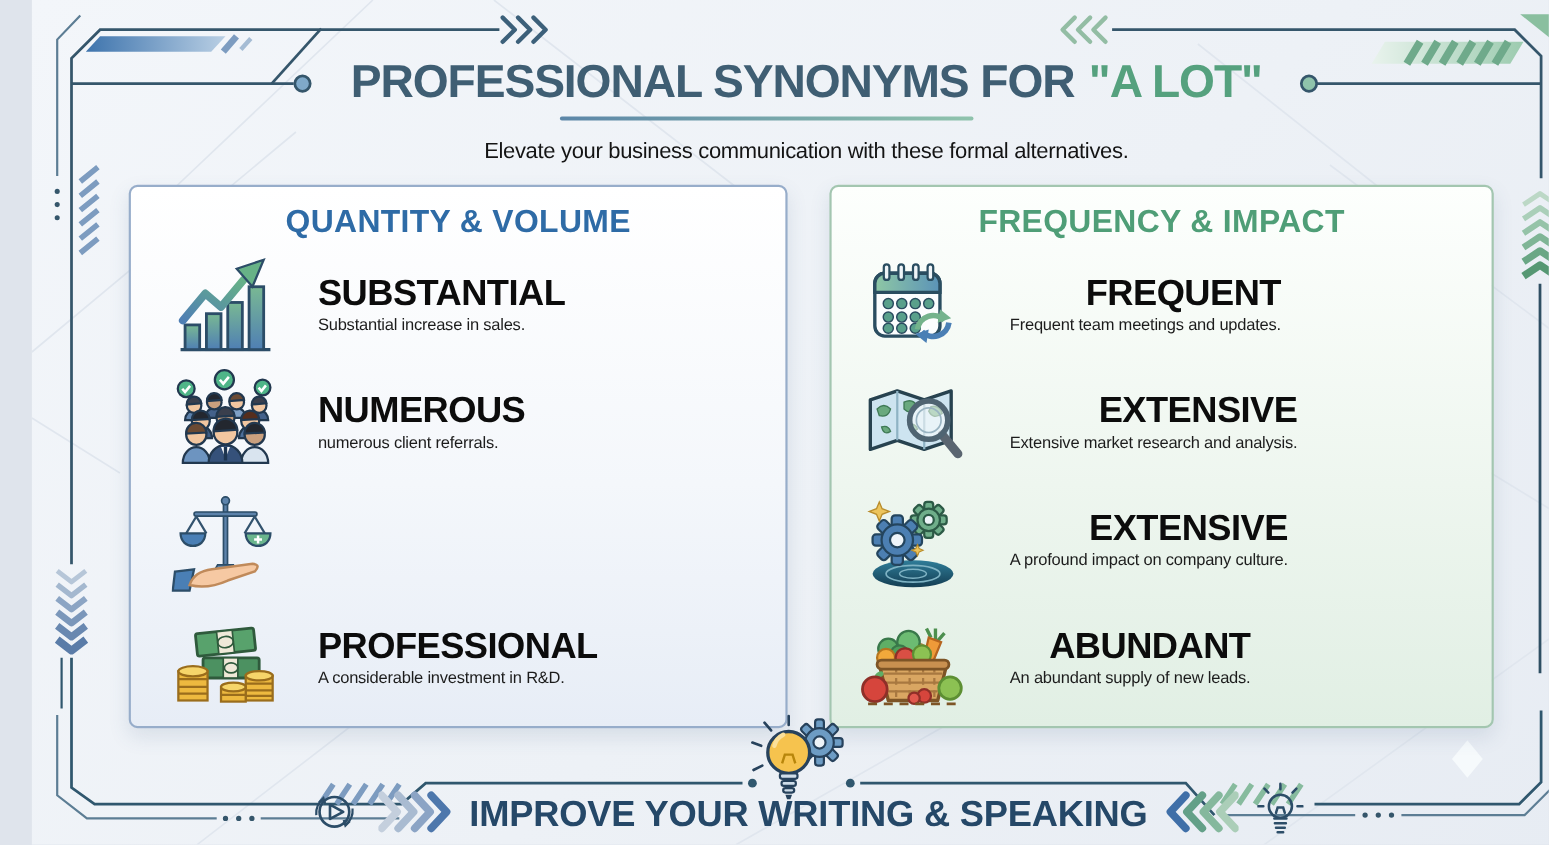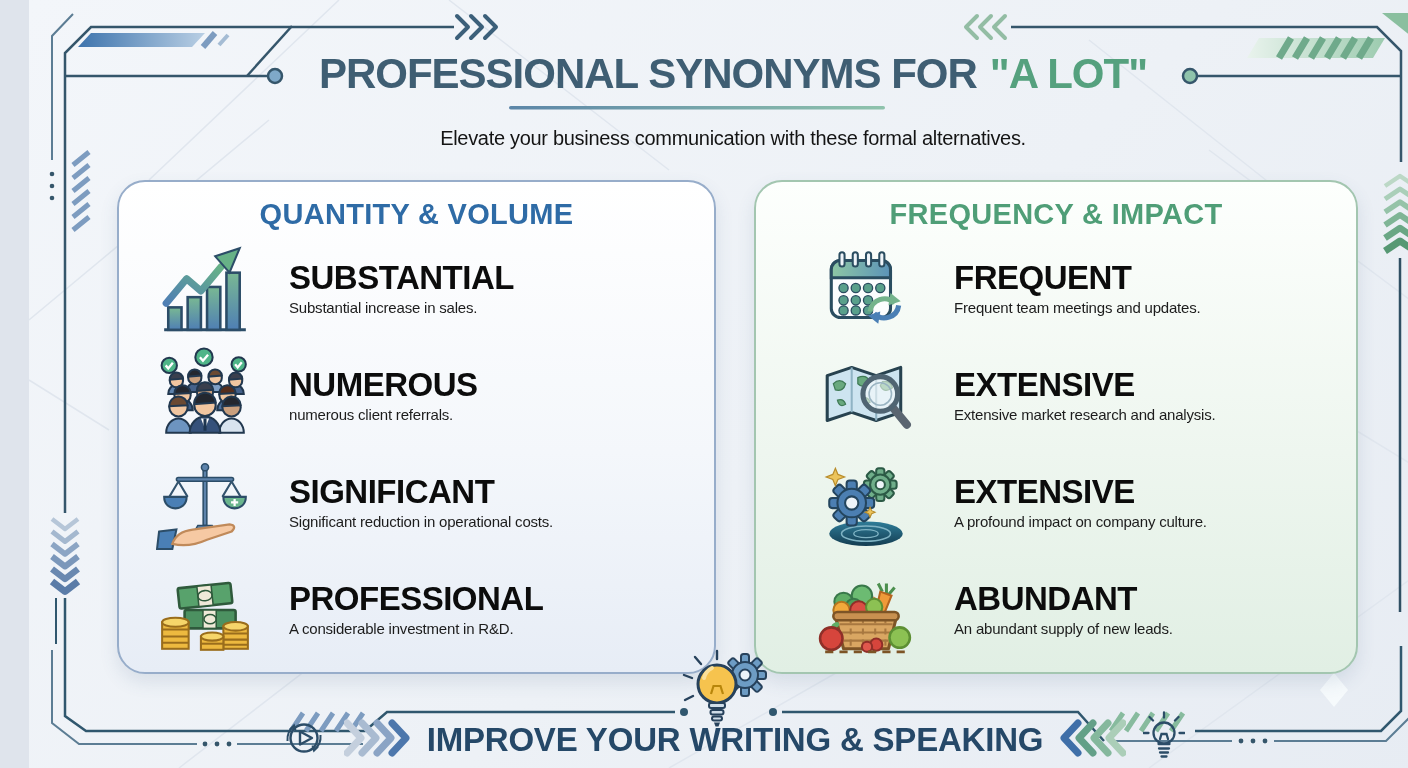--- a/index.html
+++ b/index.html
@@ -7,32 +7,32 @@
     background:linear-gradient(135deg,#f3f6fa 0%,#edf1f6 55%,#e7ecf3 100%);
     font-family:"Liberation Sans","DejaVu Sans",sans-serif;margin-left:29px;}
   .deco{position:absolute;left:0;top:0;z-index:0;pointer-events:none;}
 
   .title-row{position:absolute;top:50px;left:0;width:100%;display:flex;justify-content:center;gap:13px;z-index:2;}
   .title-main{font-size:42px;font-weight:800;letter-spacing:-1px;color:#3f5e73;}
   .title-accent{font-size:42px;font-weight:800;letter-spacing:-1px;color:#55a17e;}
   .subtitle{position:absolute;top:127px;left:0;width:100%;text-align:center;
     font-size:20px;font-weight:500;letter-spacing:-0.3px;color:#141414;z-index:2;}
 
-  .card{position:absolute;top:180px;height:490px;border-radius:28px;z-index:1;
+  .card{position:absolute;top:168px;height:490px;border-radius:8px;z-index:1;
     box-shadow:0 8px 18px rgba(62,92,130,.13);}
   .card-left{left:88px;width:595px;border:2px solid #97adca;
     background:linear-gradient(180deg,#ffffff 0%,#f4f7fb 55%,#e7edf6 100%);}
   .card-right{left:725px;width:600px;border:2px solid #a3c6b0;
     background:linear-gradient(180deg,#fdfffd 0%,#eef6ef 55%,#e1efe4 100%);}
   .card h2{margin:16px 0 4px;text-align:center;font-size:29px;font-weight:800;letter-spacing:.3px;}
   .card-left h2{color:#2e6ba6;}
   .card-right h2{color:#4f9e77;}
   .item{display:flex;align-items:center;height:107px;}
   .card-left .item{padding-left:32px;gap:30px;}
-  .card-right .item{padding-left:56px;gap:34px;}
+  .card-right .item{padding-left:20px;gap:34px;text-align:right;}
   .icon-box{flex:0 0 108px;height:102px;display:flex;align-items:center;justify-content:center;}
   .term{font-size:33px;font-weight:800;letter-spacing:-0.5px;color:#0c0c0c;line-height:1;}
   .example{margin-top:5px;font-size:15px;letter-spacing:-0.2px;color:#1c1c1c;line-height:1.15;}
 
   .center-bulb{position:absolute;left:650px;top:646px;z-index:3;}
   .footer-band{position:absolute;left:0;top:708px;width:100%;height:64px;z-index:3;
     display:flex;align-items:center;justify-content:center;gap:17px;}
   .footer-text{font-size:33px;font-weight:800;letter-spacing:-0.2px;color:#254868;white-space:nowrap;}
 </style>
 </head>
@@ -252,24 +252,20 @@
           <rect x="20" y="23" width="56" height="3.6" rx="1.8" fill="#5d83ab" stroke="#2c4d68" stroke-width="1.5"></rect>
           <path d="M22,27 L13,42 M22,27 L31,42 M74,27 L65,42 M74,27 L83,42" stroke="#33536e" stroke-width="2" fill="none"></path>
           <path d="M8,42 C8,57 30,57 30,42 Z" fill="#4a7fb5" stroke="#2c4d68" stroke-width="2"></path>
           <path d="M66,42 C66,57 88,57 88,42 Z" fill="#6ab58d" stroke="#2c4d68" stroke-width="2"></path>
           <path d="M77,44 v7 M73.5,47.5 h7" stroke="#ffffff" stroke-width="2.2"></path>
           <polygon points="41,70 55,70 59,77 37,77" fill="#5d83ab" stroke="#2c4d68" stroke-width="1.5"></polygon>
           <polygon points="3,76 20,74 16,93 1,93" fill="#4a7fb5" stroke="#2c4d68" stroke-width="2"></polygon>
           <path d="M16,88 Q20,76 36,74 L72,69 Q80,70 74,76 L50,84 Q32,92 16,88 Z" fill="#f6c9a3" stroke="#c08a5a" stroke-width="2.2"></path>
         </svg>
       </span>
-      <div>
-        <div class="term">SIGNIFICANT</div>
-        <div class="example">Significant reduction in operational costs.</div>
-      </div>
     </div>
 
     <div class="item">
       <span class="icon-box">
         <svg width="98" height="98" viewBox="0 0 96 96">
           <g transform="rotate(-6 48 34)">
             <rect x="22" y="24" width="52" height="20" rx="2" fill="#58a26c" stroke="#2f5a3c" stroke-width="2.5"></rect>
             <rect x="41" y="24" width="14" height="20" fill="#efe9d8" stroke="#2f5a3c" stroke-width="1.5"></rect>
             <ellipse cx="48" cy="34" rx="7" ry="5" fill="none" stroke="#2f5a3c" stroke-width="1.5"></ellipse>
           </g>

